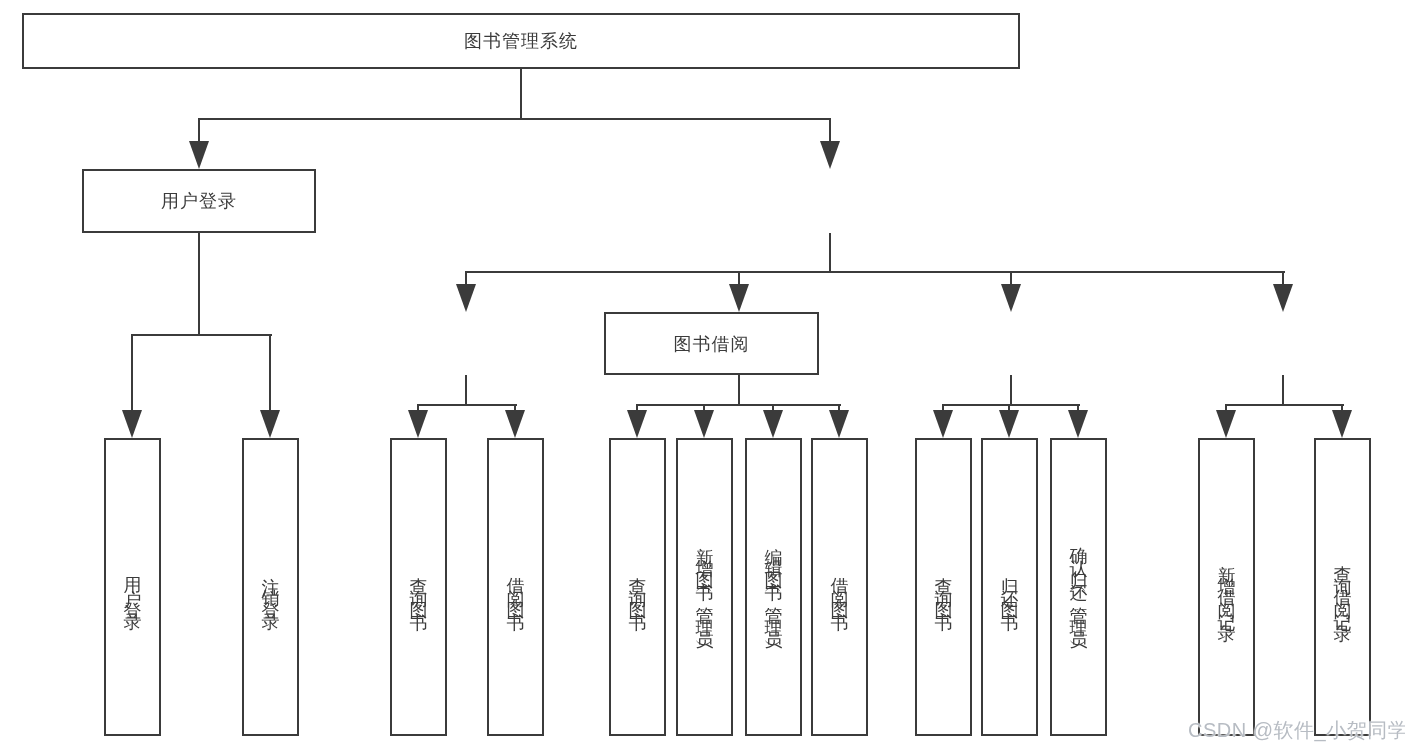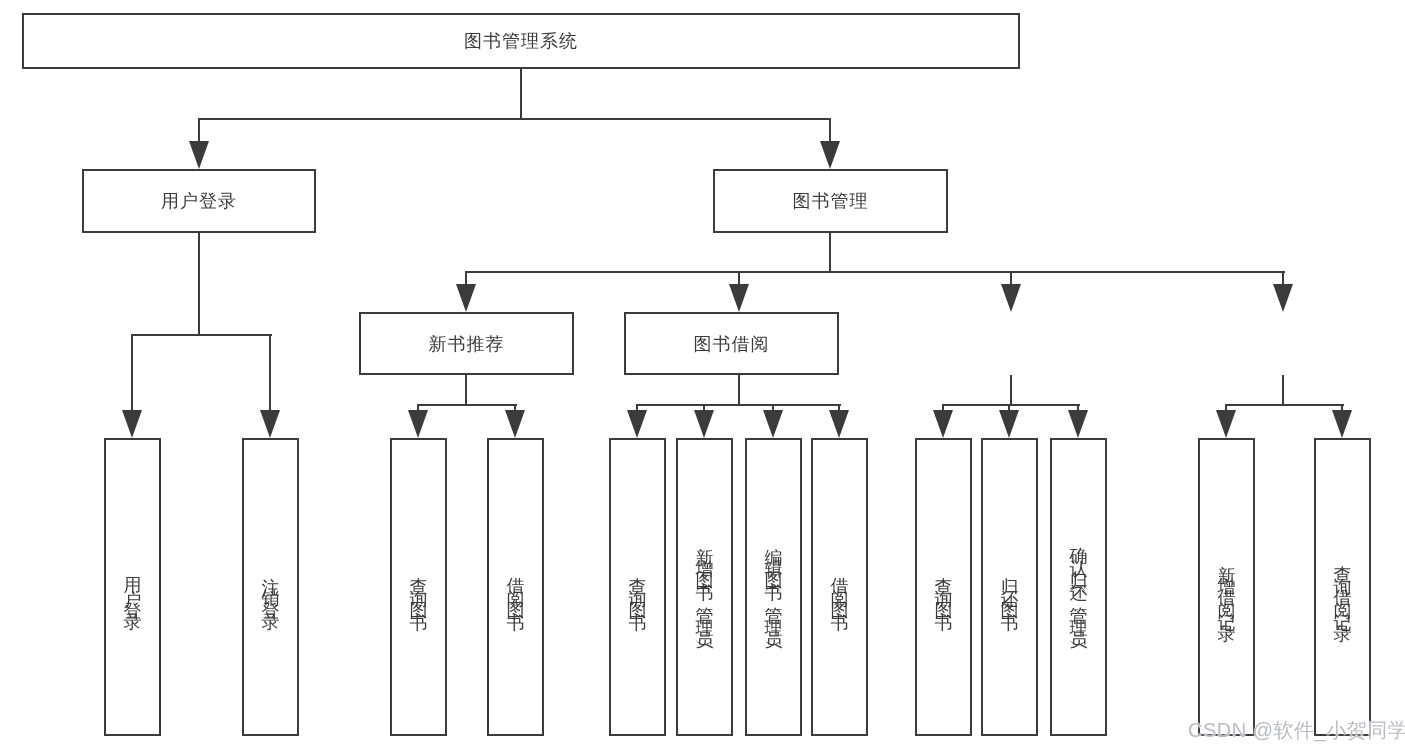--- a/index.html
+++ b/index.html
@@ -62,28 +62,22 @@
 
 <div id="canvas">
 
   <div class="box" style="left:22px; top:13px; width:998px; height:56px;">
     <span class="hlabel">图书管理系统</span>
   </div>
 
   <div class="box" style="left:82px; top:169px; width:234px; height:64px;">
     <span class="hlabel">用户登录</span>
   </div>
-  <div class="box" style="left:713px; top:169px; width:235px; height:64px;">
-    <span class="hlabel">图书管理</span>
-  </div>
 
-  <div class="box" style="left:359px; top:312px; width:215px; height:63px;">
-    <span class="hlabel">新书推荐</span>
-  </div>
-  <div class="box" style="left:624px; top:312px; width:215px; height:63px;">
+  <div class="box" style="left:604px; top:312px; width:215px; height:63px;">
     <span class="hlabel">图书借阅</span>
   </div>
 
   <div class="box" style="left:104px; top:438px; width:57px; height:298px;">
     <span class="vlabel">用户登录</span>
   </div>
   <div class="box" style="left:242px; top:438px; width:57px; height:298px;">
     <span class="vlabel">注销登录</span>
   </div>
 

